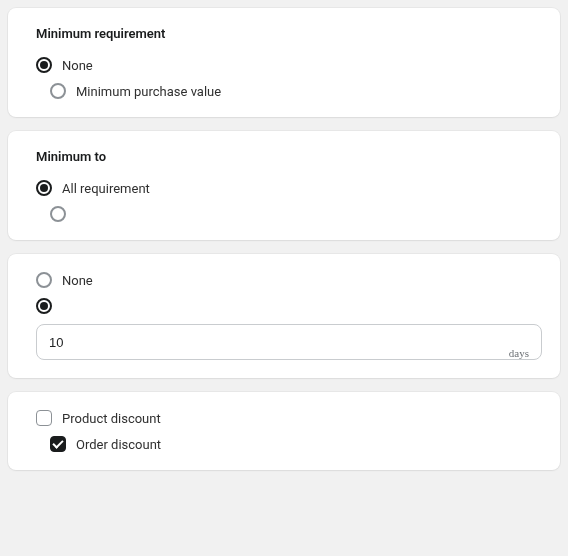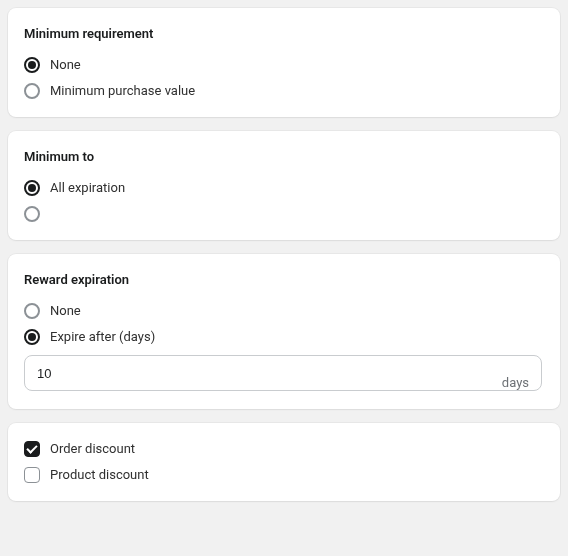--- a/index.html
+++ b/index.html
@@ -11,38 +11,40 @@
       font-family: -apple-system, BlinkMacSystemFont, "Segoe UI", Roboto, Helvetica, Arial, sans-serif;
       background: #f1f1f1;
       padding: 8px;
       width: 568px;
       font-size: 13px;
       color: #202223;
     }
     .card {
       background: #ffffff;
       border-radius: 8px;
-      padding: 18px 18px 18px 16px;
+      padding: 18px 18px 18px 28px;
       margin-bottom: 14px;
       box-shadow: 0 0 0 1px rgba(0,0,0,0.04), 0 1px 2px rgba(0,0,0,0.05);
     }
     .card-title {
       font-weight: 600;
       font-size: 13px;
       color: #1a1c1d;
       margin-bottom: 16px;
     }
     .option-row {
       display: flex;
+      align-items: center;
       gap: 10px;
       margin-bottom: 10px;
       cursor: pointer;
     }
     .option-row:last-child {
       margin-bottom: 0;
+      margin-left: 14px;
     }
     .radio {
       width: 16px;
       height: 16px;
       border-radius: 50%;
       border: 2px solid #8c9196;
       flex-shrink: 0;
       position: relative;
       background: #fff;
     }
@@ -104,22 +106,23 @@
       flex: 1;
       border: none;
       outline: none;
       font-size: 13px;
       color: #202223;
       background: transparent;
       height: 100%;
     }
     .input-suffix {
       color: #6d7175;
-      font-size: 13px;
+      font-size: 11px;
       margin-left: 8px;
+      font-family: Liberation Serif, serif;
     }
   </style>
 </head>
 <body>
 
 <div class="card">
   <div class="card-title">Minimum requirement</div>
   <div class="option-row">
     <span class="radio selected"></span>
     <span class="option-label">None</span>
@@ -127,45 +130,43 @@
   <div class="option-row">
     <span class="radio"></span>
     <span class="option-label">Minimum purchase value</span>
   </div>
 </div>
 
 <div class="card">
   <div class="card-title">Minimum to</div>
   <div class="option-row">
     <span class="radio selected"></span>
-    <span class="option-label">All expiration</span>
+    <span class="option-label">All requirement</span>
   </div>
   <div class="option-row">
     <span class="radio"></span>
   </div>
 </div>
 
 <div class="card">
-  <div class="card-title">Reward expiration</div>
   <div class="option-row">
     <span class="radio"></span>
     <span class="option-label">None</span>
   </div>
   <div class="option-row">
     <span class="radio selected"></span>
-    <span class="option-label">Expire after (days)</span>
   </div>
   <div class="input-wrap">
     <input type="text" value="10" style="">
     <span class="input-suffix">days</span>
   </div>
 </div>
 
 <div class="card" style="margin-bottom:0;">
   <div class="option-row">
+    <span class="checkbox"></span>
+    <span class="option-label">Product discount</span>
+  </div>
+  <div class="option-row">
     <span class="checkbox checked"></span>
     <span class="option-label">Order discount</span>
-  </div>
-  <div class="option-row">
-    <span class="checkbox"></span>
-    <span class="option-label">Product discount</span>
   </div>
 </div>
 
 </body></html>

